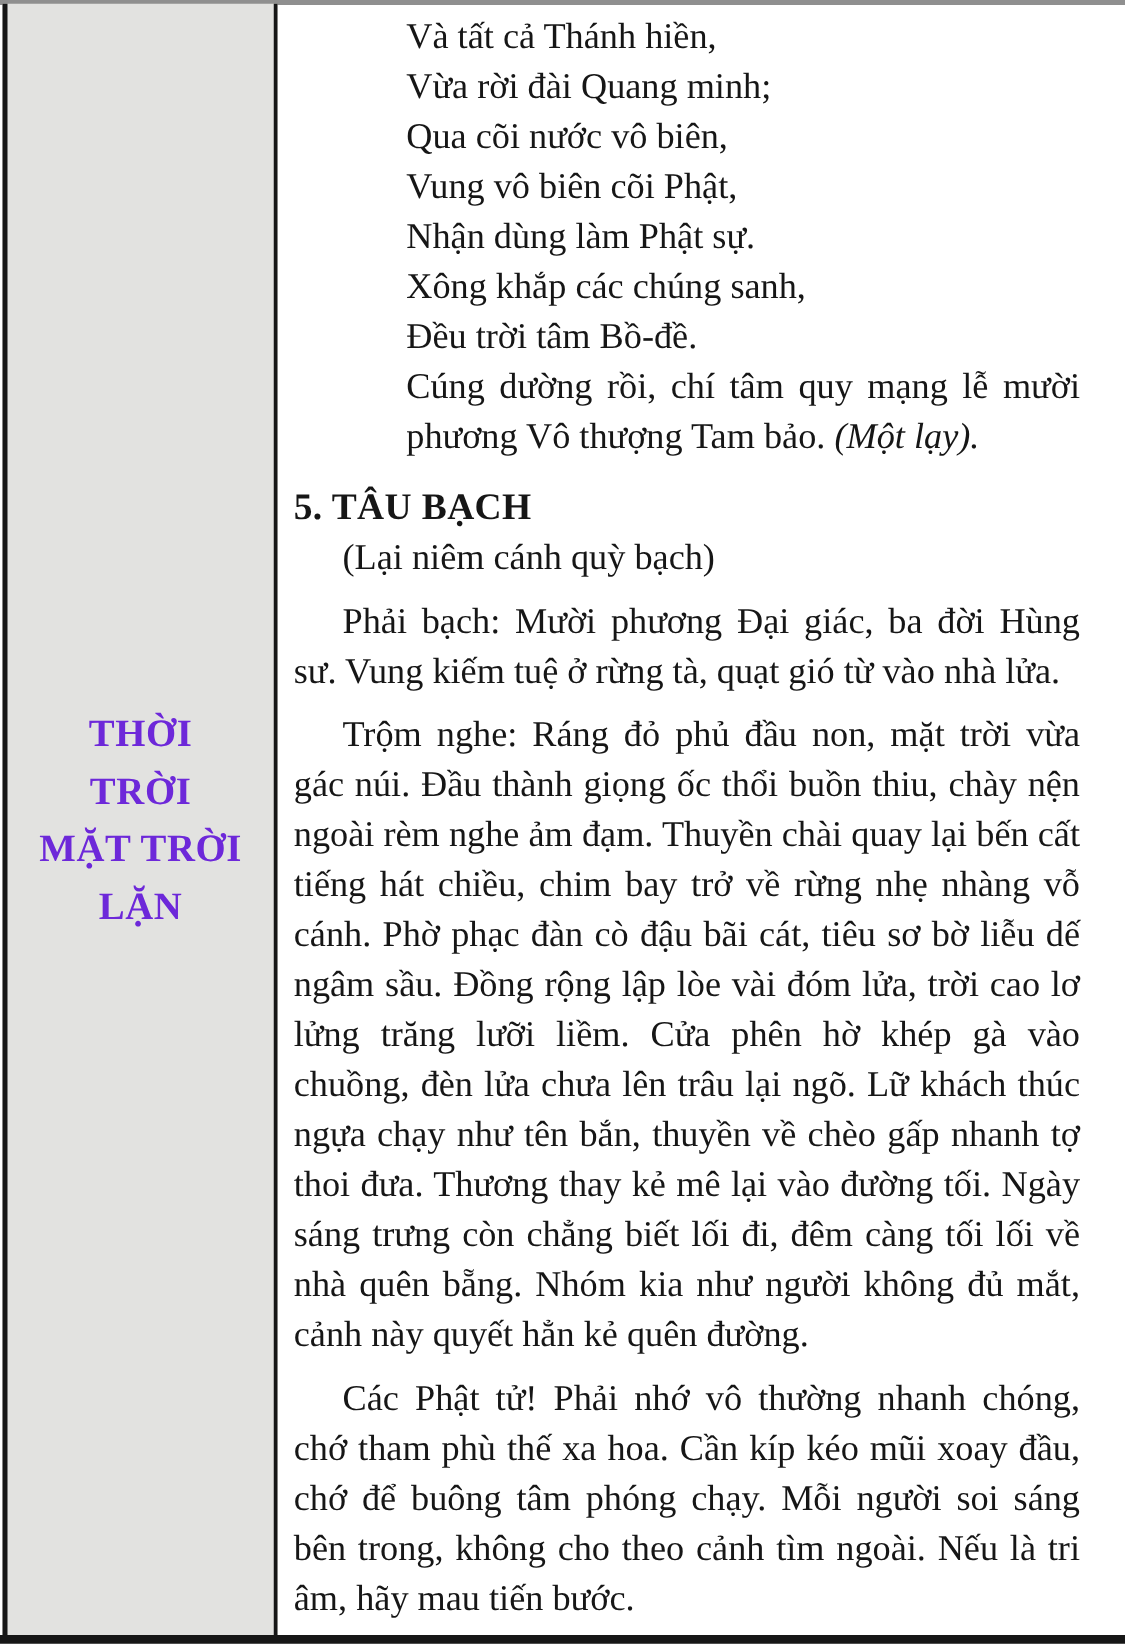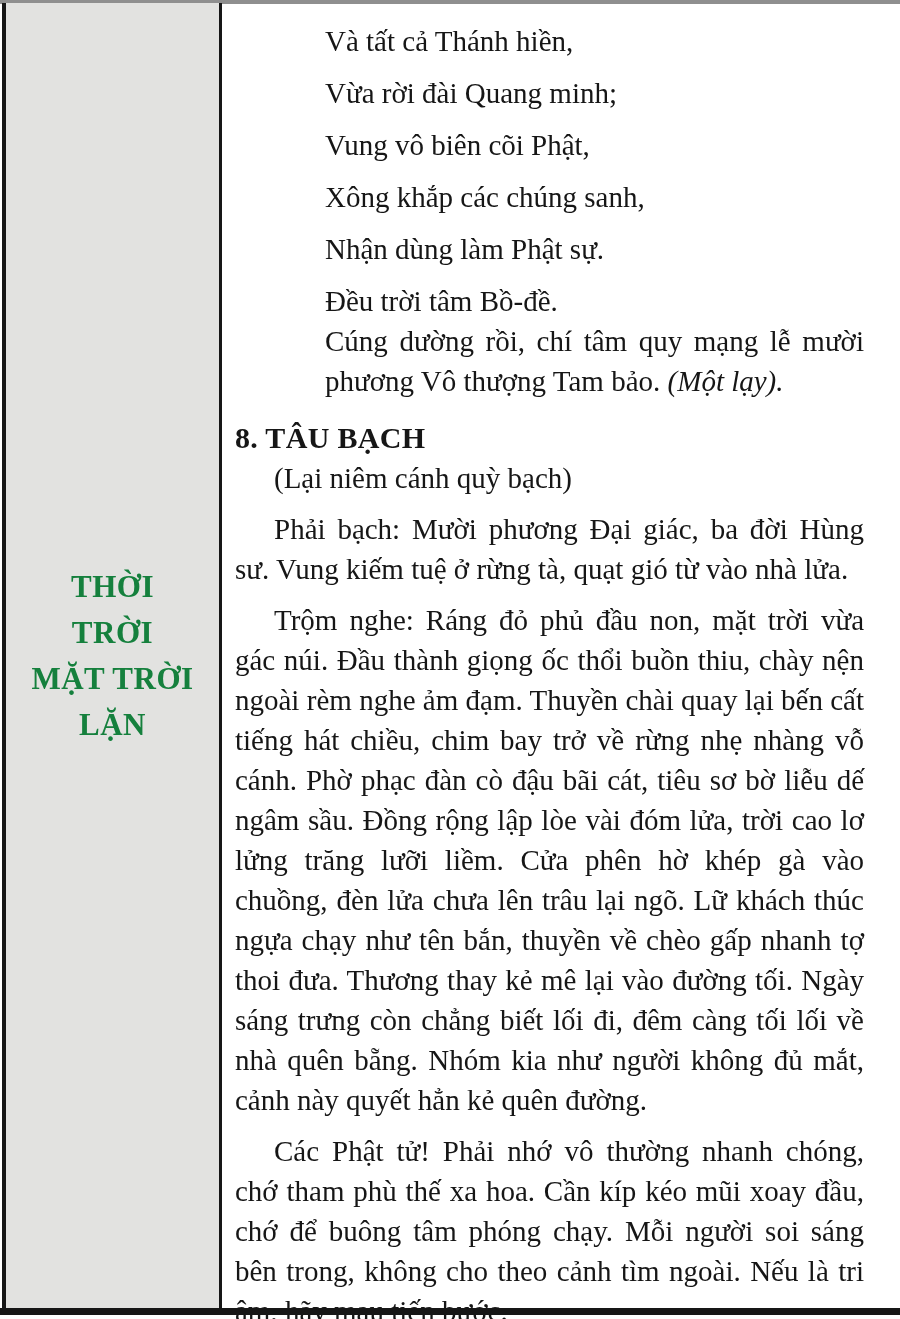--- a/index.html
+++ b/index.html
@@ -33,33 +33,33 @@
     display: flex;
     align-items: center;
     justify-content: center;
   }
   .sidebar-title {
     text-align: center;
     font-weight: bold;
     font-size: 31px;
     line-height: 46px;
     letter-spacing: 0.5px;
-    color: #15803d;
+    color: #6d28d9;
   }
   .content {
     position: absolute;
     left: 222px; top: 0;
     width: 678px;
     box-sizing: border-box;
     padding: 9px 36px 0 13px;
     font-size: 29px;
     line-height: 40px;
   }
   .verse { margin-left: 90px; }
-  .verse-line { white-space: nowrap; margin-top: 12px; }
+  .verse-line { white-space: nowrap; }
   .verse-closing {
     margin: 0;
     text-align: justify;
     text-align-last: left;
   }
   .verse-closing em { font-style: italic; }
   .heading {
     font-size: 30px;
     font-weight: bold;
     margin: 17px 0 0 0;
@@ -95,28 +95,29 @@
       <div>MẶT TRỜI</div>
       <div>LẶN</div>
     </div>
   </aside>
 
   <main class="content">
 
     <div class="verse">
       <div class="verse-line">Và tất cả Thánh hiền,</div>
       <div class="verse-line">Vừa rời đài Quang minh;</div>
+      <div class="verse-line">Qua cõi nước vô biên,</div>
       <div class="verse-line">Vung vô biên cõi Phật,</div>
+      <div class="verse-line">Nhận dùng làm Phật sự.</div>
       <div class="verse-line">Xông khắp các chúng sanh,</div>
-      <div class="verse-line">Nhận dùng làm Phật sự.</div>
       <div class="verse-line">Đều trời tâm Bồ-đề.</div>
       <p class="verse-closing"><span>Cúng dường rồi, chí tâm quy mạng lễ mười phương Vô thượng Tam bảo.</span> <em>(Một lạy).</em></p>
     </div>
 
-    <h2 class="heading">8. TÂU BẠCH</h2>
+    <h2 class="heading">5. TÂU BẠCH</h2>
     <p class="subheading">(Lại niêm cánh quỳ bạch)</p>
 
     <p class="para">Phải bạch: Mười phương Đại giác, ba đời Hùng sư. Vung kiếm tuệ ở rừng tà, quạt gió từ vào nhà lửa.</p>
     <p class="para">Trộm nghe: Ráng đỏ phủ đầu non, mặt trời vừa gác núi. Đầu thành giọng ốc thổi buồn thiu, chày nện ngoài rèm nghe ảm đạm. Thuyền chài quay lại bến cất tiếng hát chiều, chim bay trở về rừng nhẹ nhàng vỗ cánh. Phờ phạc đàn cò đậu bãi cát, tiêu sơ bờ liễu dế ngâm sầu. Đồng rộng lập lòe vài đóm lửa, trời cao lơ lửng trăng lưỡi liềm. Cửa phên hờ khép gà vào chuồng, đèn lửa chưa lên trâu lại ngõ. Lữ khách thúc ngựa chạy như tên bắn, thuyền về chèo gấp nhanh tợ thoi đưa. Thương thay kẻ mê lại vào đường tối. Ngày sáng trưng còn chẳng biết lối đi, đêm càng tối lối về nhà quên bẵng. Nhóm kia như người không đủ mắt, cảnh này quyết hẳn kẻ quên đường.</p>
     <p class="para">Các Phật tử! Phải nhớ vô thường nhanh chóng, chớ tham phù thế xa hoa. Cần kíp kéo mũi xoay đầu, chớ để buông tâm phóng chạy. Mỗi người soi sáng bên trong, không cho theo cảnh tìm ngoài. Nếu là tri âm, hãy mau tiến bước.</p>
 
   </main>
 
   <div class="bottom-rule"></div>
 

